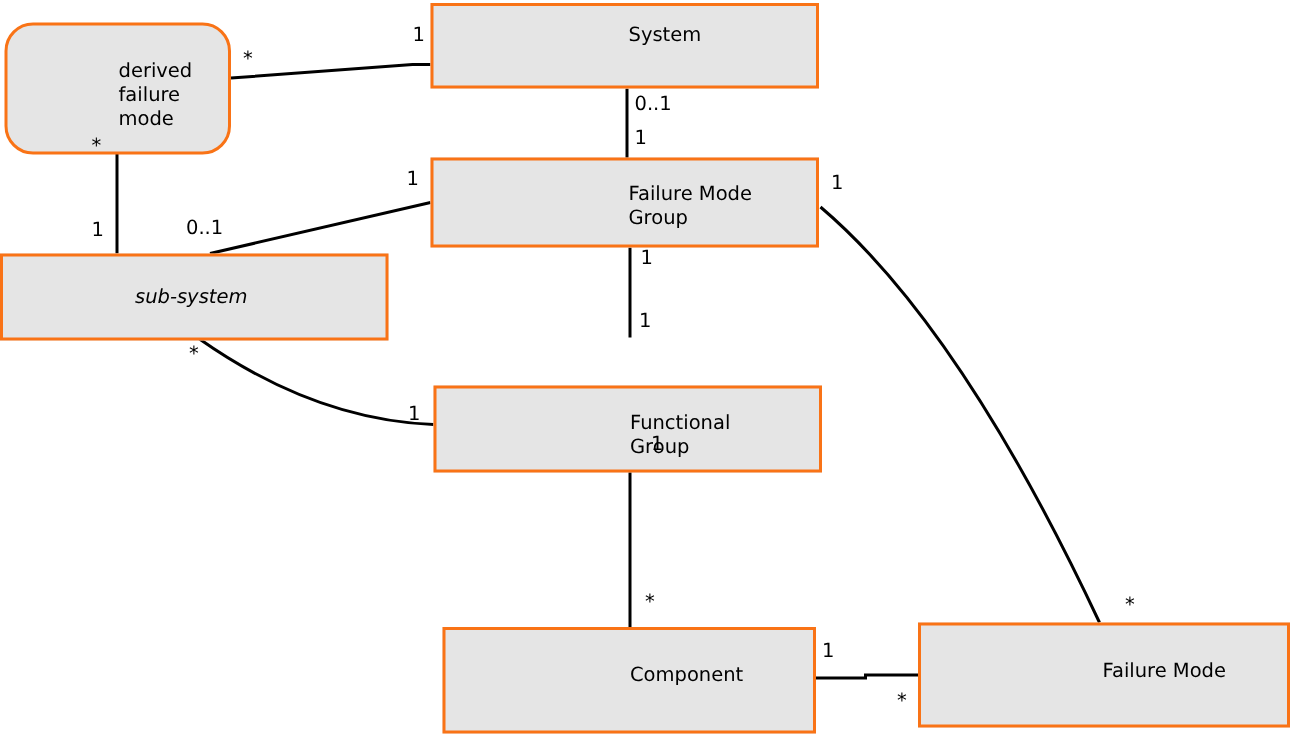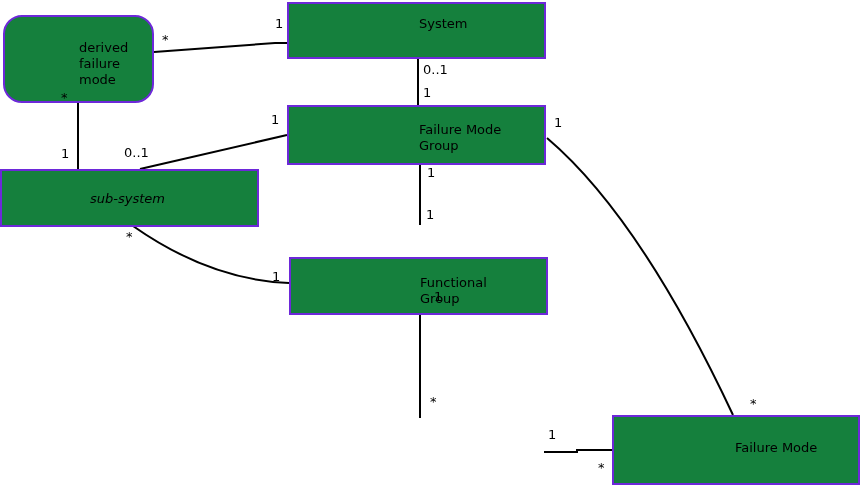--- a/index.html
+++ b/index.html
@@ -18,22 +18,22 @@
     width: 863px; height: 493px;
   }
   .canvas svg path {
     stroke: #000000;
     stroke-width: 2;
     fill: none;
   }
   .node {
     position: absolute;
     box-sizing: border-box;
-    background: #15803d;
-    border: 2px solid #6d28d9;
+    background: #e5e5e5;
+    border: 2px solid #f97316;
   }
   .node-text {
     position: absolute;
     font-size: 13px;
     line-height: 16px;
     white-space: pre;
     color: #000000;
   }
   .mult {
     position: absolute;
@@ -70,20 +70,23 @@
       <div class="node-text" style="left: 130px; top: 15px;">Failure Mode
 Group</div>
     </div>
     <div class="node" style="left: 0px; top: 169px; width: 259px; height: 58px; font-style: italic;">
       <div class="node-text" style="left: 88px; top: 20px;">sub-system</div>
     </div>
     <div class="node" style="left: 289px; top: 225px; width: 259px; height: 58px; margin-top: 32px;">
       <div class="node-text" style="left: 129px; top: 16px;">Functional
 Group</div>
     </div>
+    <div class="node" style="left: 295px; top: 418px; width: 249px; height: 71px;">
+      <div class="node-text" style="left: 123px; top: 23px;">Component</div>
+    </div>
     <div class="node" style="left: 612px; top: 415px; width: 248px; height: 70px;">
       <div class="node-text" style="left: 121px; top: 23px;">Failure Mode</div>
     </div>
     <div class="mult" style="left: 162px; top: 33px;">*</div>
     <div class="mult" style="left: 275px; top: 17px;">1</div>
     <div class="mult" style="left: 61px; top: 91px;">*</div>
     <div class="mult" style="left: 61px; top: 147px;">1</div>
     <div class="mult" style="left: 423px; top: 63px;">0..1</div>
     <div class="mult" style="left: 423px; top: 86px;">1</div>
     <div class="mult" style="left: 124px; top: 146px;">0..1</div>

